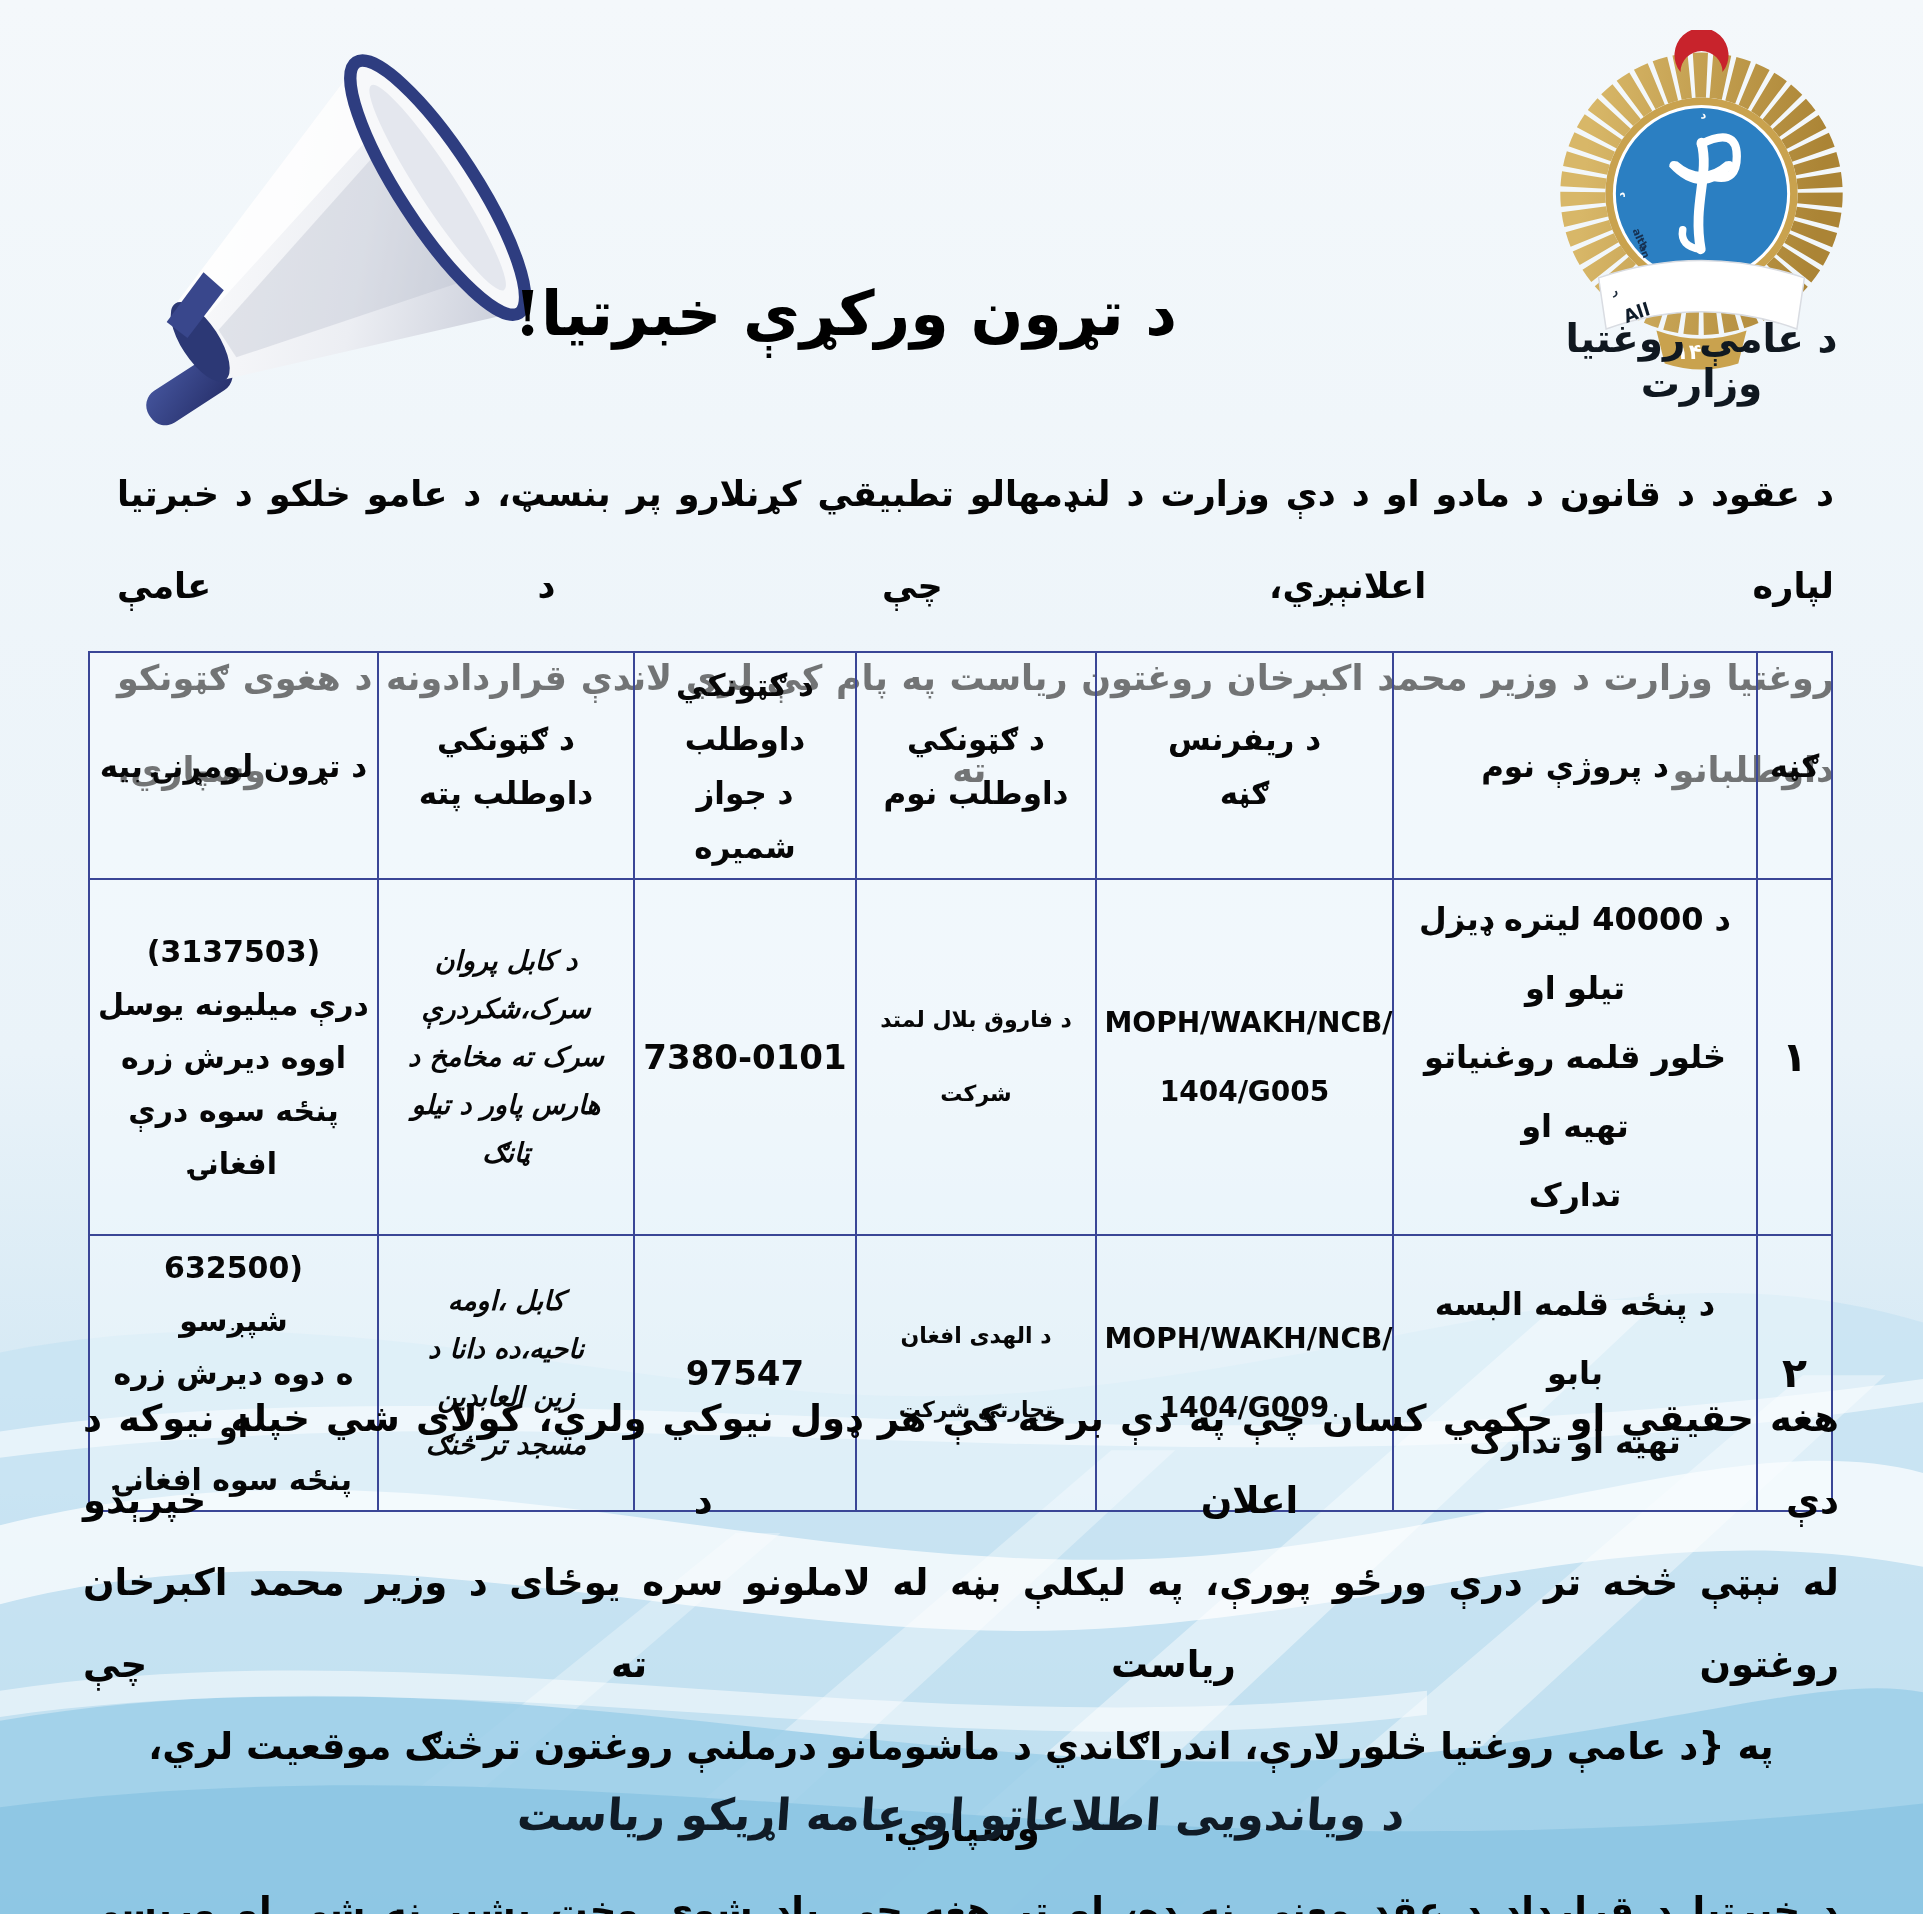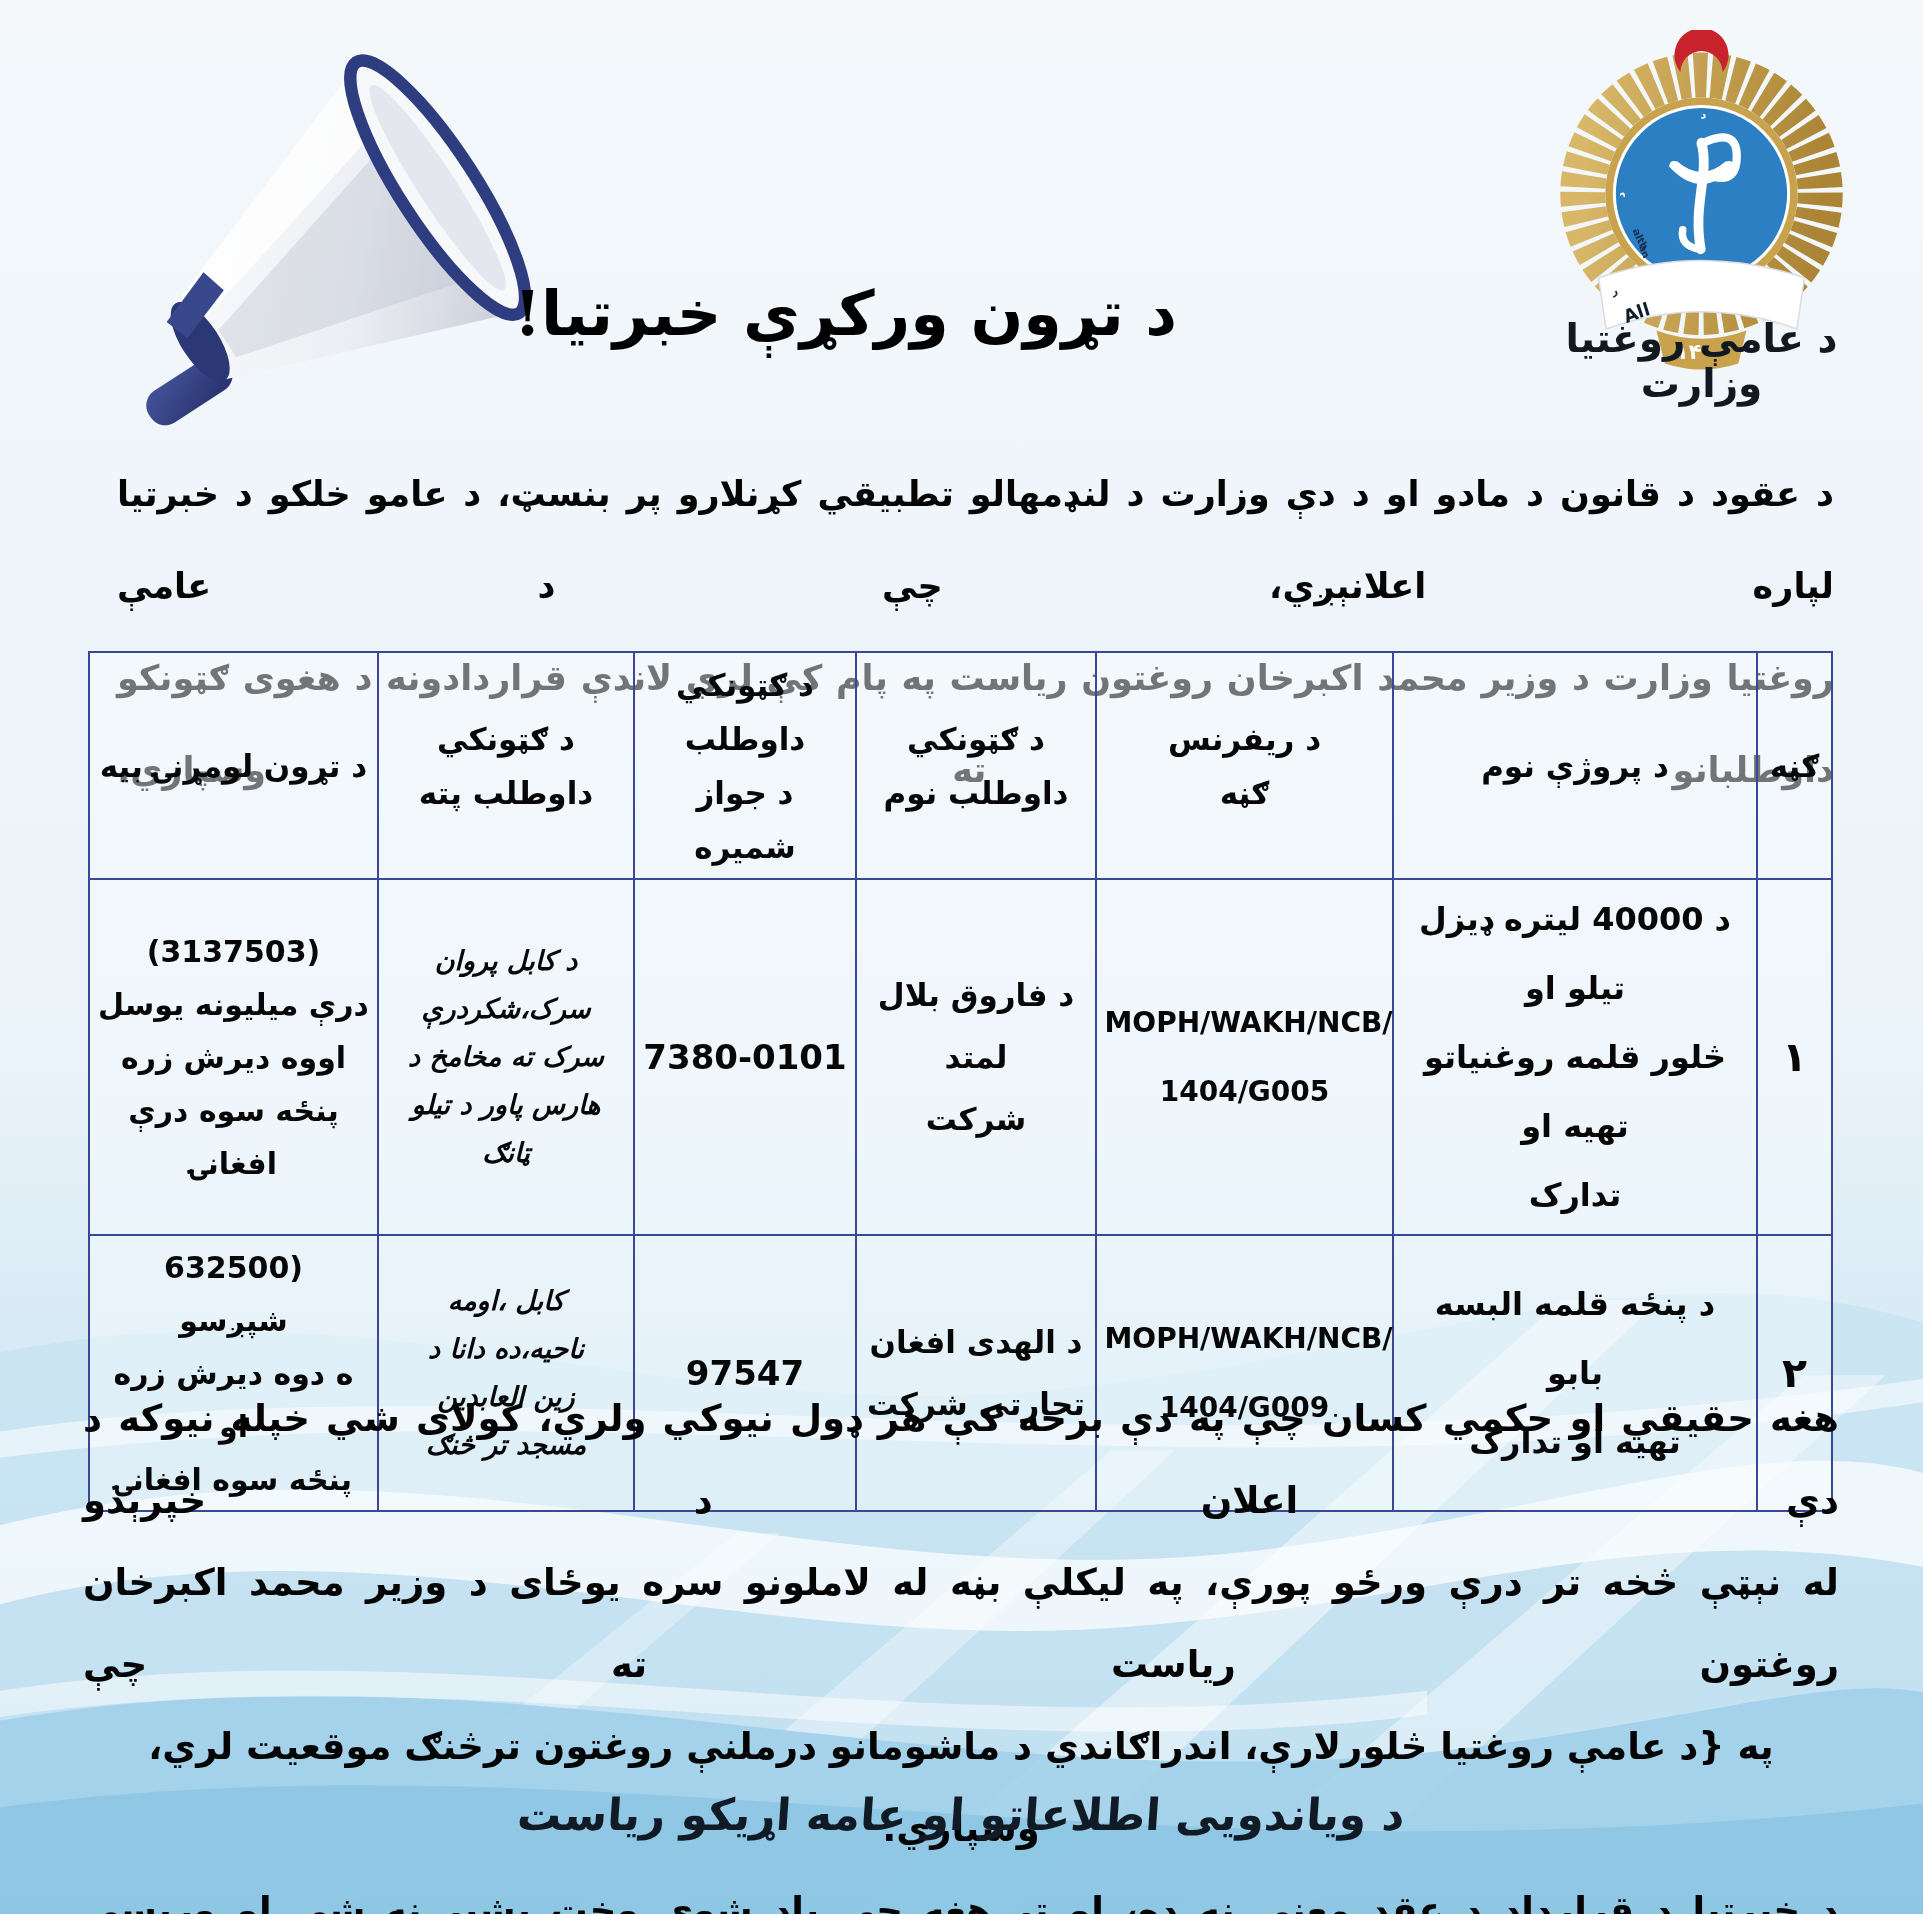--- a/index.html
+++ b/index.html
@@ -51,21 +51,21 @@
     text-align:center;vertical-align:middle;
     font-weight:bold;color:#070707;
     padding:4.5px 7.5px;
   }
   table.award th{font-size:31px;line-height:54px;height:125px;}
   tr.r1{height:310px;}
   tr.r2{height:256px;}
   td.no{font-size:41px;}
   td.project{font-size:32px;line-height:69px;}
   td.ref{font-size:28px;line-height:69px;}
-  td.bidder{font-size:31px;line-height:62px;}
+  td.bidder{font-size:22px;line-height:74px;}
   td.license{font-size:34px;margin-top:29px;}
   td.address{font-size:27px;line-height:48px;font-style:italic;}
   td.price{font-size:30px;line-height:53px;margin-top:48px;}
   .ltr{direction:ltr;}
 
   .footer-block{
     right:84px;left:84px;top:1378px;
     font-size:37px;font-weight:bold;color:#040404;
   }
   .footer-block .fline{line-height:82px;}

